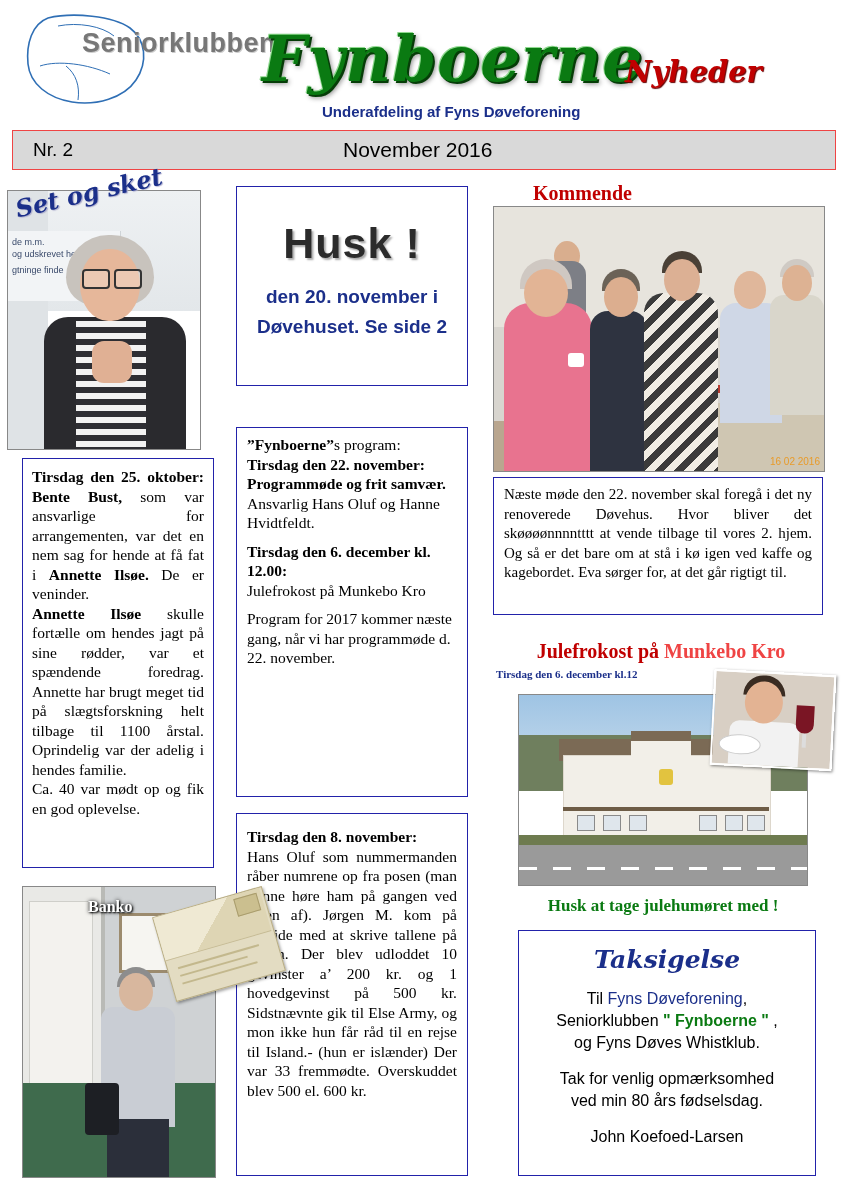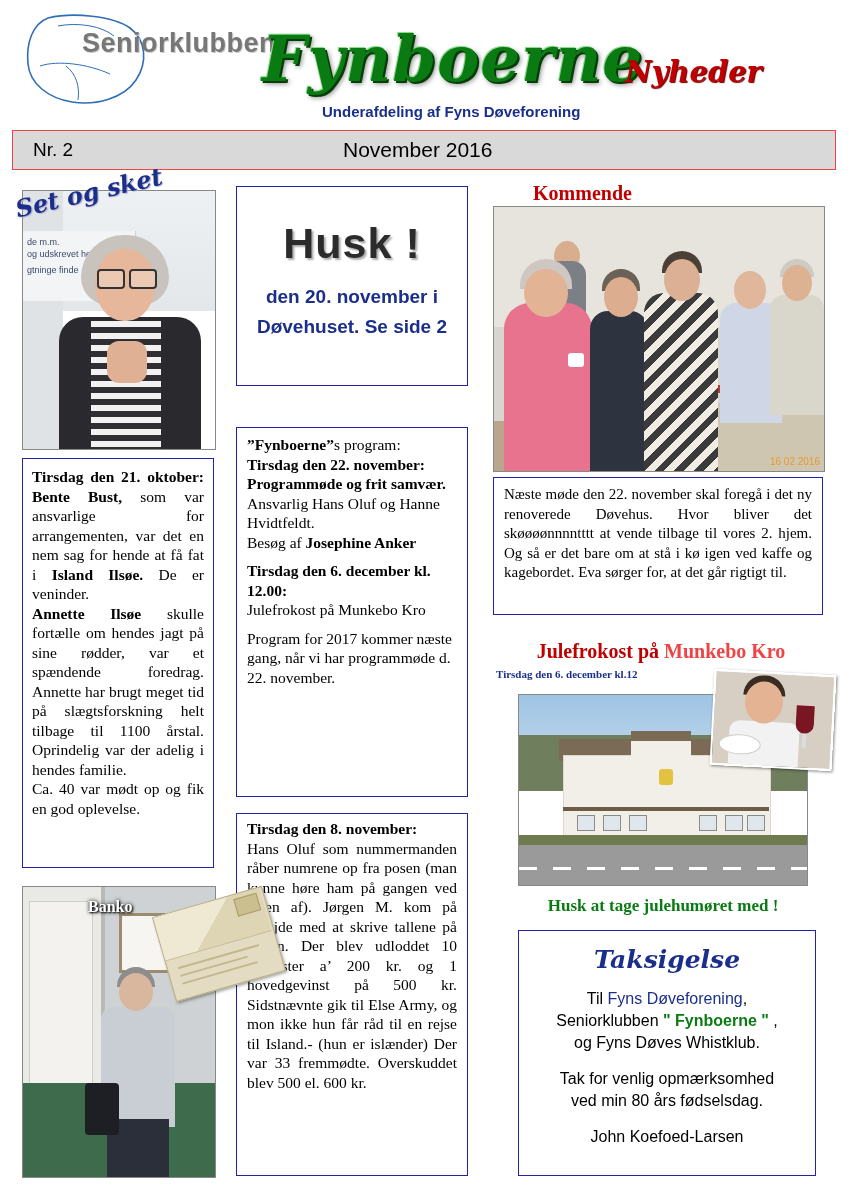--- a/index.html
+++ b/index.html
@@ -68,21 +68,21 @@
 
   
   .setogsket{
     position:absolute;left:14px;top:178px;
     transform:rotate(-13deg);
     font-family:"DejaVu Serif",serif;font-style:italic;font-weight:bold;
     font-size:24px;color:#1b2f8a;
     text-shadow:1px 1px 1px #aac;
     z-index:5;
   }
-  #photo-bente{left:22px;top:190px;width:192px;height:258px;}
+  #photo-bente{left:7px;top:190px;width:192px;height:258px;}
   #photo-bente .sky{position:absolute;left:0;top:0;width:192px;height:120px;background:linear-gradient(180deg,#eef1f3,#e3e7ea);}
   #photo-bente .wallL{position:absolute;left:0;top:0;width:40px;height:258px;background:#dfe3e6;}
   #photo-bente .poster{position:absolute;left:0;top:40px;width:112px;height:70px;background:#f2f4f6;border-right:1px solid #cfd4d8;}
   #photo-bente .postertxt{position:absolute;color:#3a4a6b;font-family:"Liberation Sans",sans-serif;font-size:9px;}
   #photo-bente .hair{position:absolute;left:58px;top:44px;width:88px;height:70px;border-radius:46px 46px 30px 30px;background:#c8c3bd;}
   #photo-bente .face{position:absolute;left:72px;top:58px;width:60px;height:72px;border-radius:30px/38px;background:#e6b79a;}
   #photo-bente .lensL{position:absolute;left:74px;top:78px;width:24px;height:16px;border:2px solid #333;border-radius:4px;background:rgba(255,255,255,.25);}
   #photo-bente .lensR{position:absolute;left:106px;top:78px;width:24px;height:16px;border:2px solid #333;border-radius:4px;background:rgba(255,255,255,.25);}
   #photo-bente .body{position:absolute;left:36px;top:126px;width:142px;height:132px;background:#2a2a2e;border-radius:24px 24px 0 0;}
   #photo-bente .stripes{position:absolute;left:68px;top:130px;width:70px;height:128px;background:repeating-linear-gradient(180deg,#f2f2f2 0 6px,#2e2e33 6px 12px);}
@@ -121,21 +121,21 @@
     font-family:"Liberation Sans",sans-serif;font-weight:bold;font-size:19px;
     color:#1b2f8a;line-height:30px;
   }
 
   #box-program{left:236px;top:427px;width:232px;height:370px;padding:7px 10px;}
   .prog-head{font-size:18px;margin:0 0 6px;}
   .prog-head .q{font-weight:bold;}
   #box-program p{margin:0;font-size:15.5px;line-height:19.5px;}
   #box-program .sp{height:9px;}
 
-  #box-tirsdag8{left:236px;top:813px;width:232px;height:363px;padding:5px 10px;}
+  #box-tirsdag8{left:236px;top:813px;width:232px;height:363px;padding:13px 10px;}
   #box-tirsdag8 p{margin:0;font-size:15.5px;line-height:19.5px;text-align:justify;}
 
   .envelope{
     position:absolute;left:162px;top:900px;width:112px;height:86px;
     background:#e3dcc2;border:1px solid #b9ae86;
     transform:rotate(-16deg);
     box-shadow:1px 2px 3px rgba(0,0,0,.35);
     z-index:7;
   }
   .envelope:before{
@@ -263,21 +263,21 @@
     <div class="stripes"></div>
     <div class="hair"></div>
     <div class="face"></div>
     <div class="lensL"></div>
     <div class="lensR"></div>
     <div class="hands"></div>
   </div>
 
   <div class="box bluebox" id="box-tirsdag25">
     <p>
-      <b>Tirsdag den 21. oktober: Bente Bust,</b><span> som var ansvarlige for arrangementen, var det en nem sag for hende at få fat i </span><b>Island Ilsøe.</b><span> De er veninder.</span>
+      <b>Tirsdag den 25. oktober: Bente Bust,</b><span> som var ansvarlige for arrangementen, var det en nem sag for hende at få fat i </span><b>Annette Ilsøe.</b><span> De er veninder.</span>
     </p>
     <p>
       <b>Annette Ilsøe</b><span> skulle fortælle om hendes jagt på sine rødder, var et spændende foredrag. Annette har brugt meget tid på slægtsforskning helt tilbage til 1100 årstal. Oprindelig var der adelig i hendes familie.</span>
     </p>
     <p>Ca. 40 var mødt op og fik en god oplevelse.</p>
   </div>
 
   <div class="photo" id="photo-banko">
     <div class="wall"></div>
     <div class="doorframe"></div>
@@ -299,23 +299,20 @@
       <div>Døvehuset. Se side 2</div>
     </div>
   </div>
 
   <div class="box bluebox" id="box-program">
     <p class="prog-head">
       <span class="q">”Fynboerne”</span><span>s program:</span>
     </p>
     <p><b>Tirsdag den 22. november: Programmøde og frit samvær.</b></p>
     <p>Ansvarlig Hans Oluf og Hanne Hvidtfeldt.</p>
-    <p>
-      <span>Besøg af </span><b>Josephine Anker</b>
-    </p>
     <div class="sp"></div>
     <p><b>Tirsdag den 6. december kl. 12.00:</b></p>
     <p>Julefrokost på Munkebo Kro</p>
     <div class="sp"></div>
     <p>Program for 2017 kommer næste gang, når vi har programmøde d. 22. november.</p>
   </div>
 
   <div class="box bluebox" id="box-tirsdag8">
     <p><b>Tirsdag den 8. november:</b></p>
     <p>Hans Oluf som nummermanden råber numrene op fra posen (man kunne høre ham på gangen ved siden af). Jørgen M. kom på arbejde med at skrive tallene på tavlen. Der blev udloddet 10 gevinster a’ 200 kr. og 1 hovedgevinst på 500 kr. Sidstnævnte gik til Else Army, og mon ikke hun får råd til en rejse til Island.- (hun er islænder) Der var 33 fremmødte. Overskuddet blev 500 el. 600 kr.</p>

